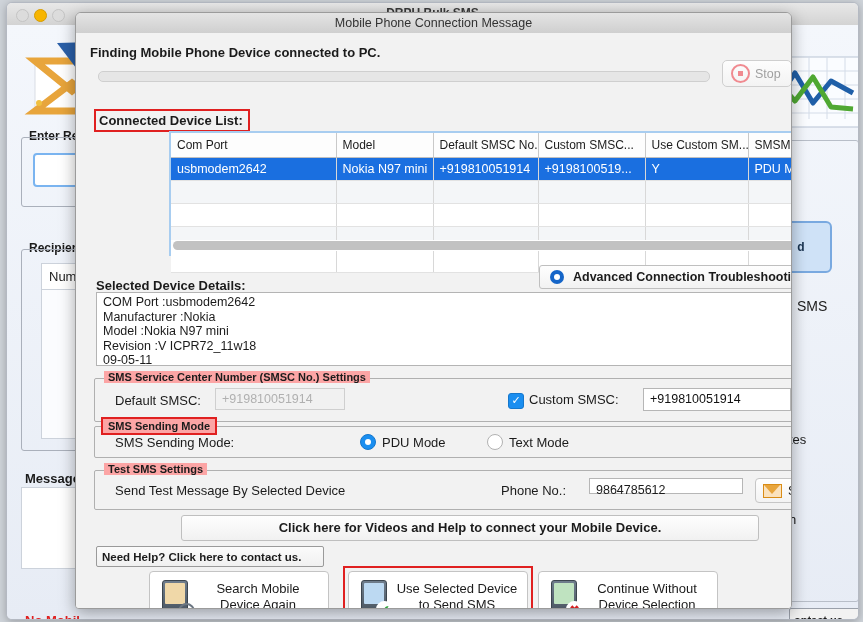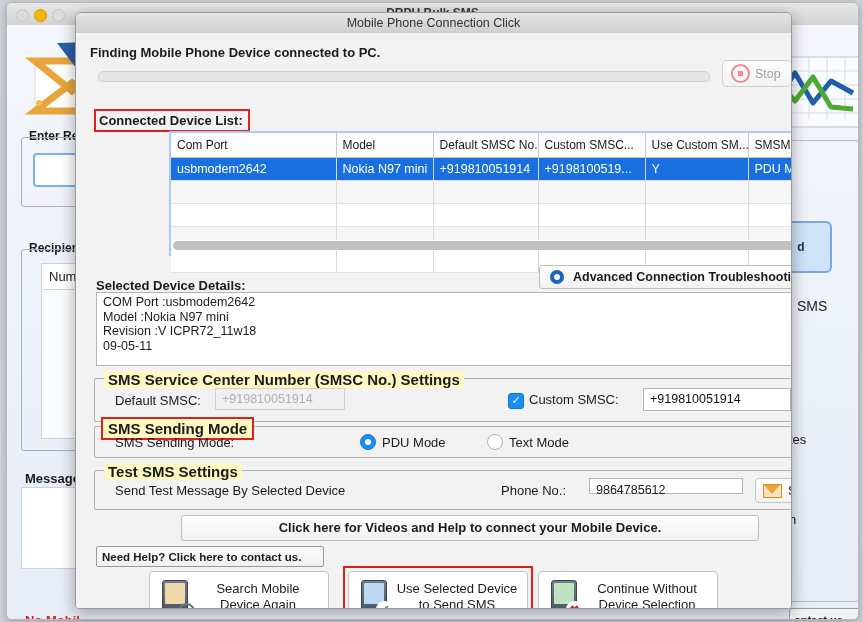--- a/index.html
+++ b/index.html
@@ -98,22 +98,22 @@
     position:relative;flex:none;}
   .gear-ico::after{content:"";position:absolute;left:4px;top:4px;width:6px;height:6px;
     background:#fff;border-radius:50%;}
 
   #details-box{position:absolute;left:20px;top:259px;width:745px;height:74px;
     background:#fff;border:1px solid #b4b4b4;box-sizing:border-box;
     padding:2px 0 0 6px;overflow:hidden;}
   .det-line{font-size:12.5px;line-height:14.5px;white-space:nowrap;}
 
   .fieldset{position:absolute;border:1px solid #b0b0b0;border-radius:2px;box-sizing:border-box;}
-  .legend{position:absolute;top:-8px;left:9px;background:#fef9c3;padding:0 4px;
-    font-weight:bold;font-size:15px;white-space:nowrap;}
+  .legend{position:absolute;top:-8px;left:9px;background:#fca5a5;padding:0 4px;
+    font-weight:bold;font-size:11px;white-space:nowrap;}
   .legend.boxed{border:2px solid #e02020;padding:1px 5px;top:-10px;left:6px;}
 
   #smsc-fs{left:18px;top:345px;width:747px;height:44px;}
   #lbl-default{position:absolute;left:20px;top:14px;font-size:13px;}
   #default-smsc{position:absolute;left:120px;top:9px;width:130px;height:22px;
     background:#f1f1f1;border:1px solid #cfcfcf;box-sizing:border-box;
     font-family:"Liberation Sans",sans-serif;font-size:12.5px;color:#b0b0b0;
     padding-left:6px;line-height:20px;}
   #custom-chk{position:absolute;left:413px;top:14px;width:14px;height:14px;
     background:#1a8ef0;border:1px solid #1577cc;border-radius:3px;
@@ -239,21 +239,21 @@
     <div id="bg-blue-btn">d</div>
     <div class="bg-plain" style="left:790px;top:273px;font-size:14px;">SMS</div>
     <div class="bg-plain" style="left:782px;top:407px;font-size:13px;">tes</div>
     <div class="bg-plain" style="left:782px;top:487px;font-size:13px;">h</div>
     <div id="bg-contact">ontact us.</div>
   </div>
 </div>
 
 <div id="dialog">
   <div id="dlg-titlebar">
-    <span id="dlg-title">Mobile Phone Connection Click</span>
+    <span id="dlg-title">Mobile Phone Connection Message</span>
   </div>
   <div id="dlg-body">
 
     <div id="finding-text">Finding Mobile Phone Device connected to PC.</div>
     <div id="progress-track"></div>
     <div id="stop-btn">
       <span class="stop-ico">
           <i></i>
         </span>
       <span id="stop-label">Stop</span>
@@ -332,20 +332,21 @@
       </div>
 
     <div id="sdd-label">Selected Device Details:</div>
     <div id="adv-btn">
       <span class="gear-ico"></span>
       <span id="adv-label">Advanced Connection Troubleshooting</span>
     </div>
 
     <div id="details-box">
       <div class="det-line">COM Port :usbmodem2642</div>
+      <div class="det-line">Manufacturer :Nokia</div>
       <div class="det-line">Model :Nokia N97 mini</div>
       <div class="det-line">Revision :V ICPR72_11w18</div>
       <div class="det-line">09-05-11</div>
 
     </div>
 
     <div class="fieldset" id="smsc-fs">
       <span class="legend">SMS Service Center Number (SMSC No.) Settings</span>
       <span id="lbl-default">Default SMSC:</span>
       <div id="default-smsc">+919810051914</div>

